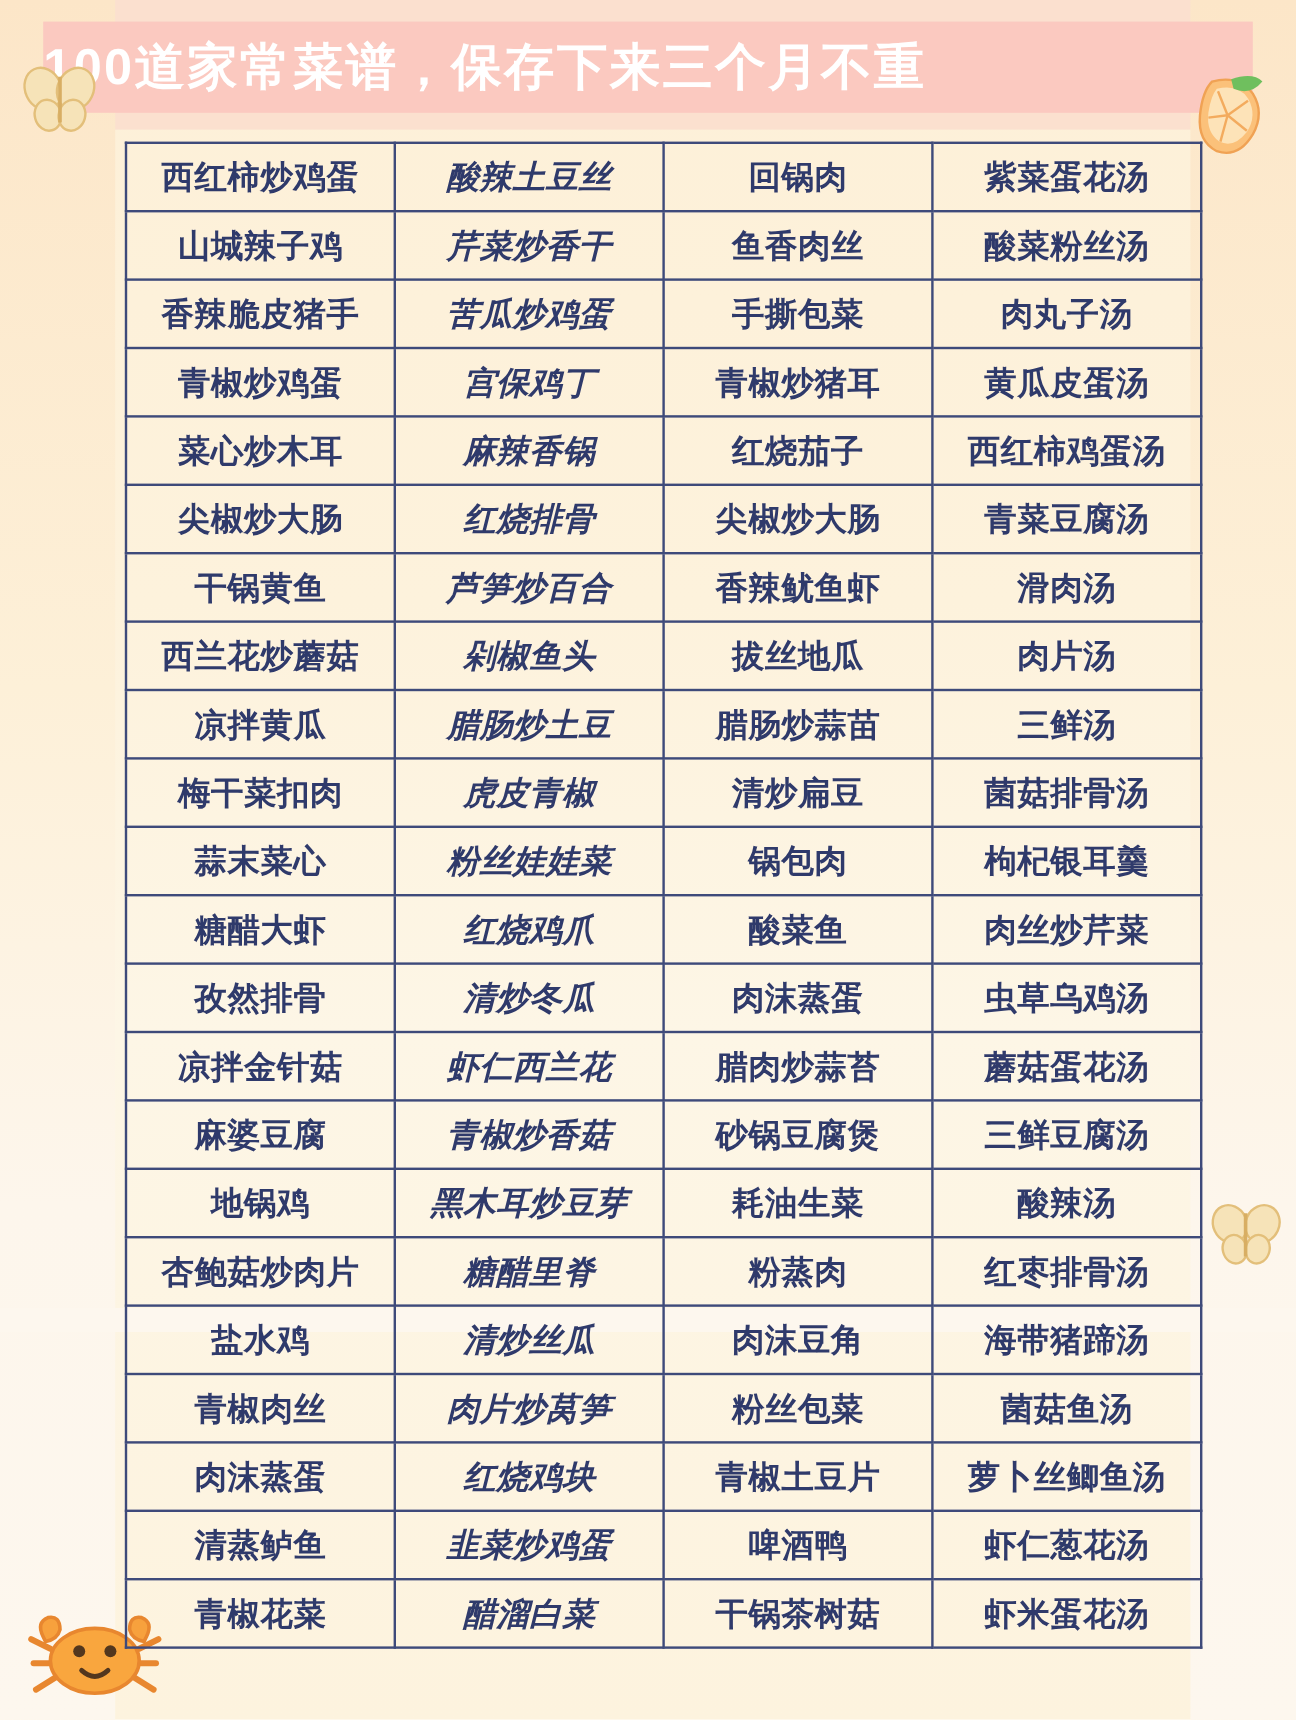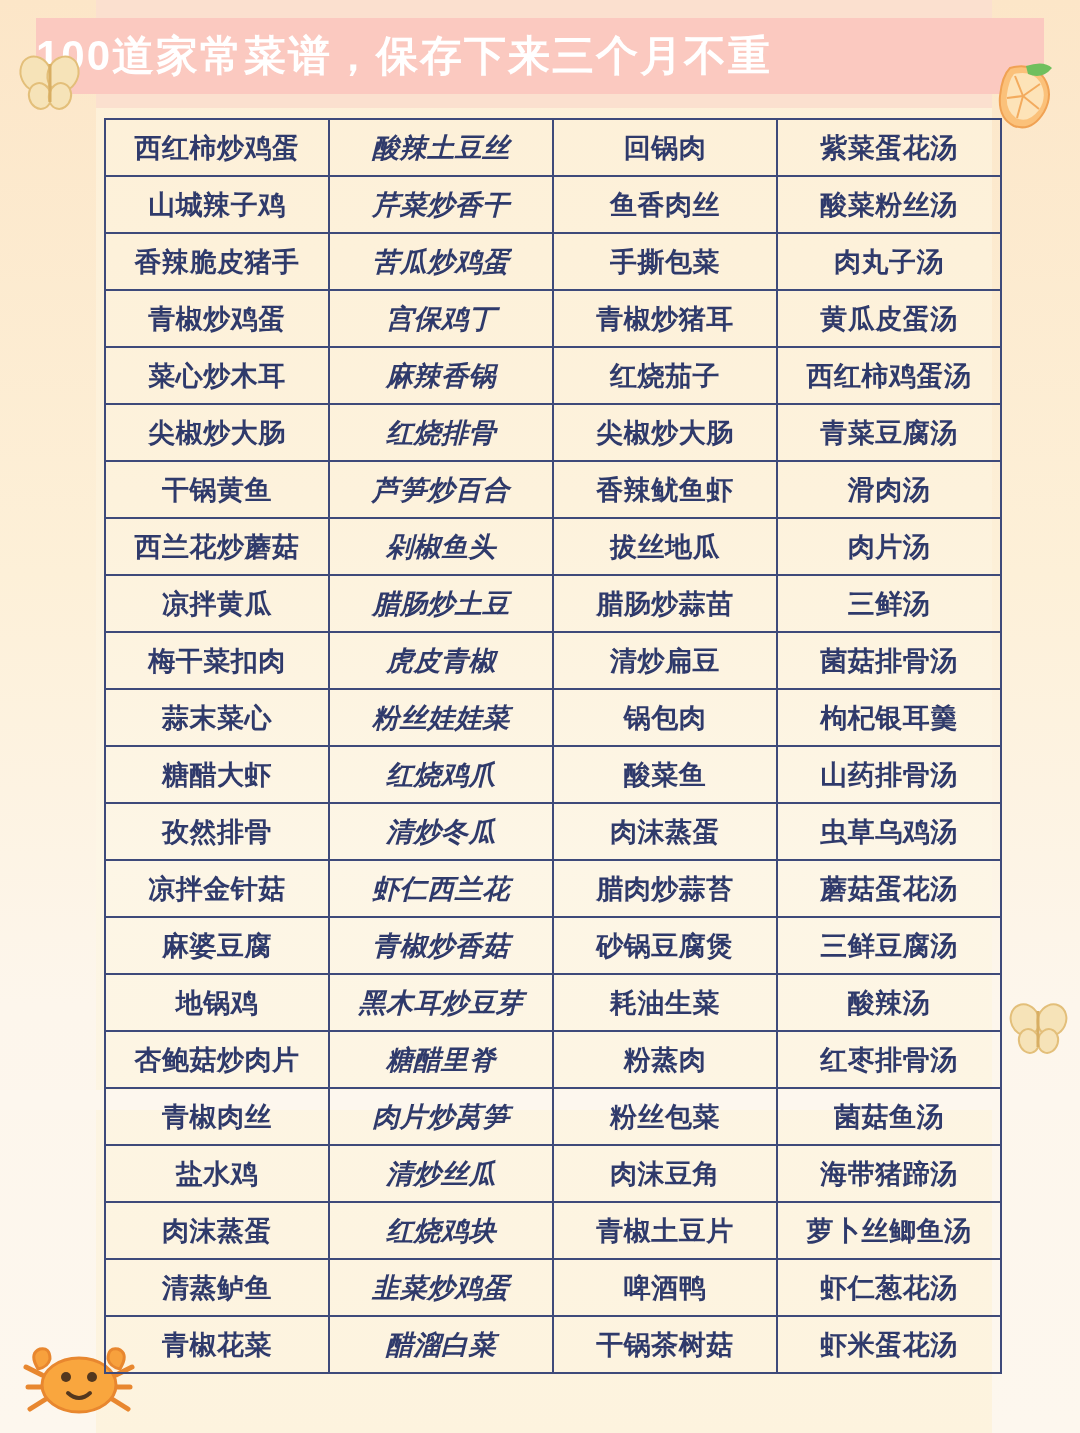--- a/index.html
+++ b/index.html
@@ -232,21 +232,21 @@
         <tr>
           <td class="c0">蒜末菜心</td>
           <td class="c1">粉丝娃娃菜</td>
           <td class="c2">锅包肉</td>
           <td class="c3">枸杞银耳羹</td>
         </tr>
         <tr>
           <td class="c0">糖醋大虾</td>
           <td class="c1">红烧鸡爪</td>
           <td class="c2">酸菜鱼</td>
-          <td class="c3">山药排骨汤</td>
+          <td class="c3">肉丝炒芹菜</td>
         </tr>
         <tr>
           <td class="c0">孜然排骨</td>
           <td class="c1">清炒冬瓜</td>
           <td class="c2">肉沫蒸蛋</td>
           <td class="c3">虫草乌鸡汤</td>
         </tr>
         <tr>
           <td class="c0">凉拌金针菇</td>
           <td class="c1">虾仁西兰花</td>
@@ -265,32 +265,32 @@
           <td class="c2">耗油生菜</td>
           <td class="c3">酸辣汤</td>
         </tr>
         <tr>
           <td class="c0">杏鲍菇炒肉片</td>
           <td class="c1">糖醋里脊</td>
           <td class="c2">粉蒸肉</td>
           <td class="c3">红枣排骨汤</td>
         </tr>
         <tr>
+          <td class="c0">盐水鸡</td>
+          <td class="c1">清炒丝瓜</td>
+          <td class="c2">肉沫豆角</td>
+          <td class="c3">海带猪蹄汤</td>
+        </tr>
+        <tr>
           <td class="c0">青椒肉丝</td>
           <td class="c1">肉片炒莴笋</td>
           <td class="c2">粉丝包菜</td>
           <td class="c3">菌菇鱼汤</td>
         </tr>
         <tr>
-          <td class="c0">盐水鸡</td>
-          <td class="c1">清炒丝瓜</td>
-          <td class="c2">肉沫豆角</td>
-          <td class="c3">海带猪蹄汤</td>
-        </tr>
-        <tr>
           <td class="c0">肉沫蒸蛋</td>
           <td class="c1">红烧鸡块</td>
           <td class="c2">青椒土豆片</td>
           <td class="c3">萝卜丝鲫鱼汤</td>
         </tr>
         <tr>
           <td class="c0">清蒸鲈鱼</td>
           <td class="c1">韭菜炒鸡蛋</td>
           <td class="c2">啤酒鸭</td>
           <td class="c3">虾仁葱花汤</td>

